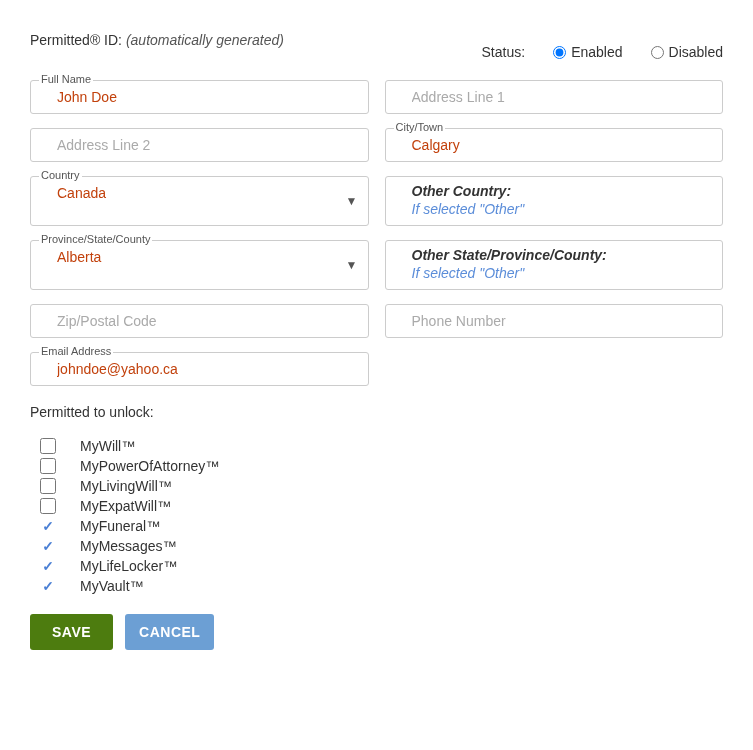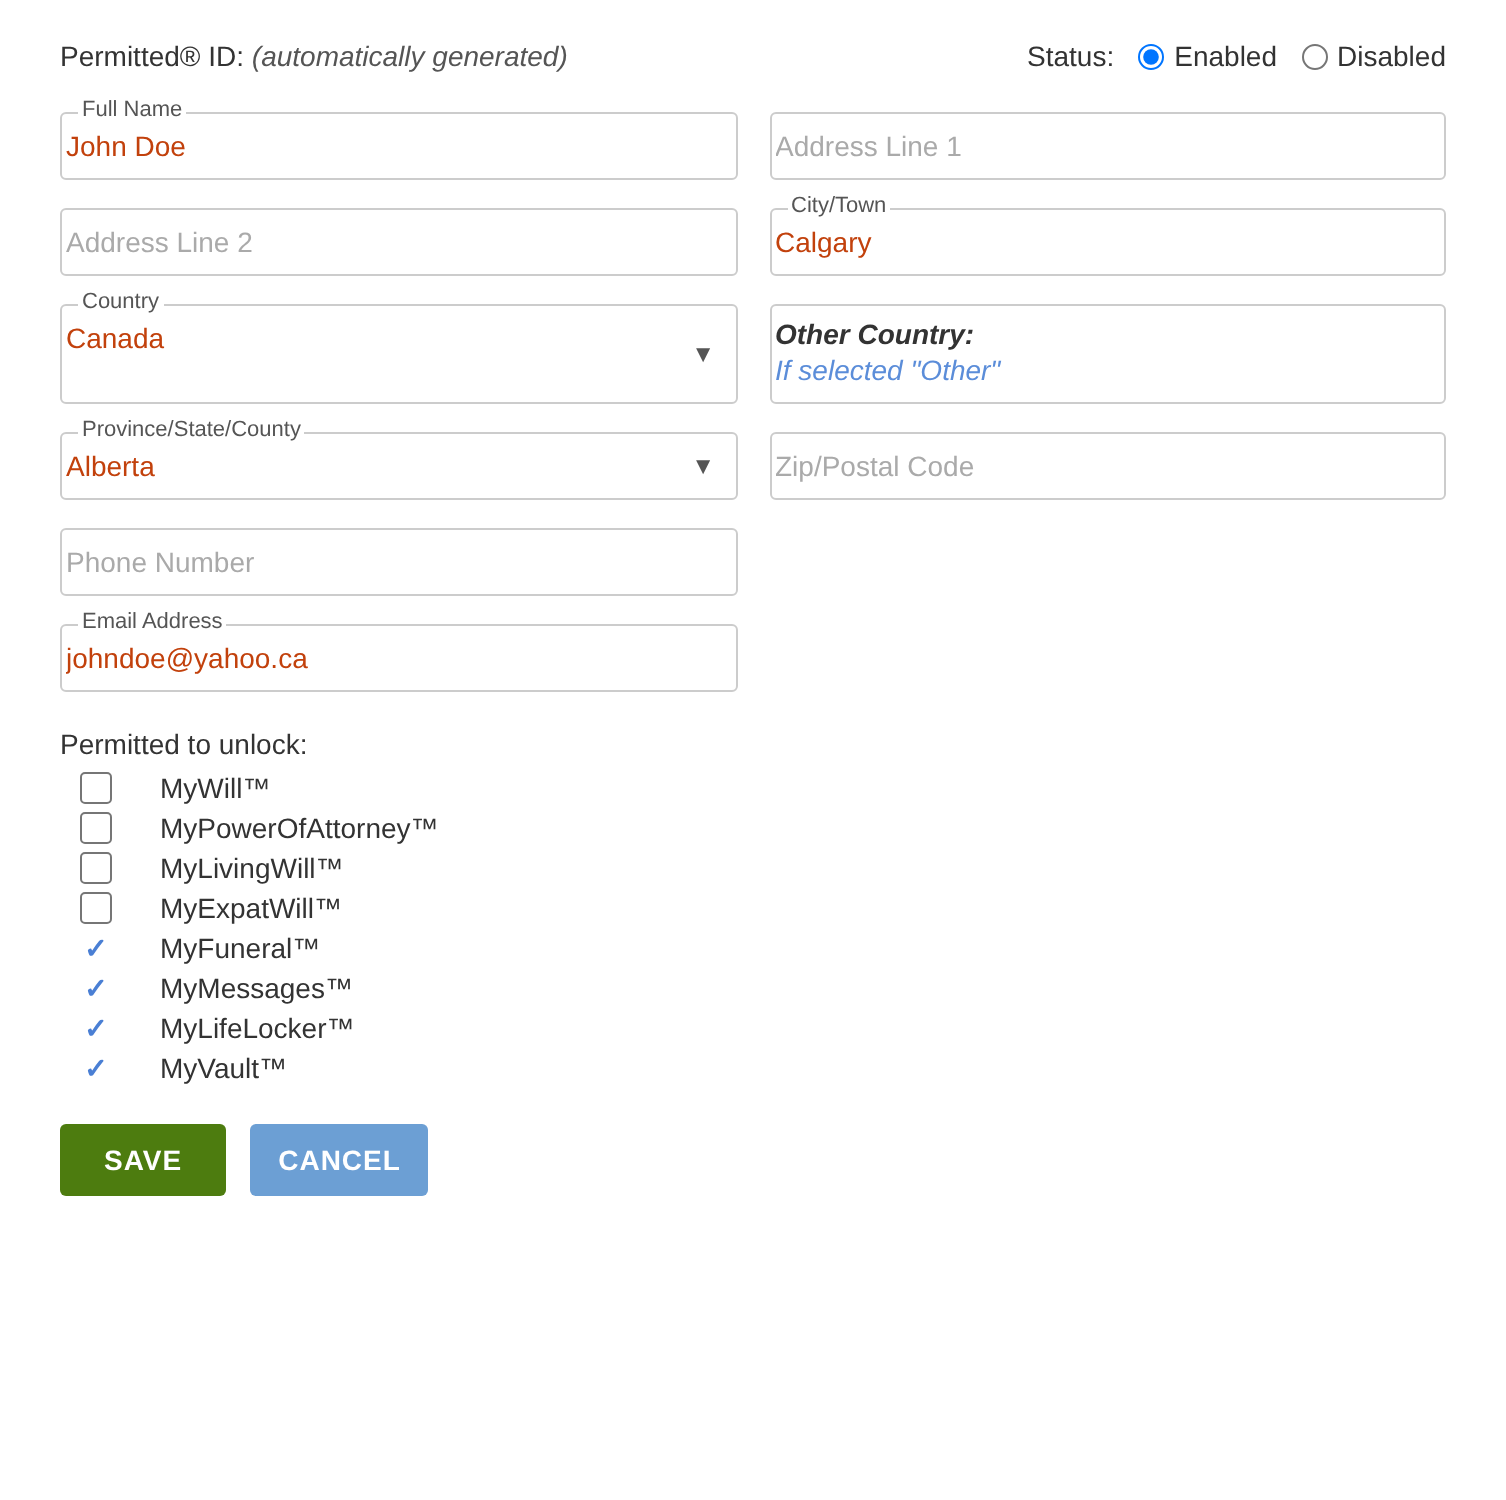--- a/index.html
+++ b/index.html
@@ -22,21 +22,22 @@
       font-size: 14px;
       color: #333;
     }
     .keyholder-id em {
       font-style: italic;
       color: #555;
     }
     .status-row {
       display: flex;
       align-items: center;
-      gap: 12px;
+      gap: 28px;
+      margin-top: 24px;
     }
     .status-label {
       font-size: 14px;
       color: #333;
     }
     .radio-option {
       display: flex;
       align-items: center;
       gap: 5px;
       cursor: pointer;
@@ -46,21 +47,21 @@
     }
     .form-grid {
       display: grid;
       grid-template-columns: 1fr 1fr;
       gap: 14px 16px;
     }
     .field-wrapper {
       position: relative;
       border: 1px solid #ccc;
       border-radius: 3px;
-      padding: 6px 10px 6px 2px;
+      padding: 6px 10px 6px 26px;
       background: #fff;
     }
     .field-wrapper.floating-label .field-label {
       position: absolute;
       top: -8px;
       left: 8px;
       background: #fff;
       font-size: 11px;
       color: #555;
       padding: 0 2px;
@@ -100,21 +101,21 @@
     }
     .field-wrapper input::placeholder {
       color: #aaa;
       font-style: normal;
     }
     .permitted-section {
       margin-top: 18px;
     }
     .permitted-title {
       font-size: 14px;
-      margin-bottom: 6px;
+      margin-bottom: 18px;
     }
     .checkbox-list {
       list-style: none;
       padding: 0;
       margin: 0 0 0 10px;
     }
     .checkbox-list li {
       display: flex;
       align-items: center;
       gap: 24px;
@@ -232,20 +233,24 @@
     <select>
       <option value="Alberta" selected="">Alberta</option>
       <option value="British Columbia">British Columbia</option>
       <option value="Ontario">Ontario</option>
       <option value="Quebec">Quebec</option>
       <option value="Other">Other</option>
     </select>
     <span class="select-arrow">▼</span>
   </div>
 
+  <div class="field-wrapper italic-placeholder">
+    <span class="field-label" style="font-style:italic;font-weight:bold;color:#333;">Other State/Province/County:</span>
+    <input type="text" style="color: rgb(91, 141, 217);" placeholder="If selected &quot;Other&quot;">
+  </div>
 
   <div class="field-wrapper">
     <input type="text" placeholder="Zip/Postal Code" style="">
   </div>
 
   <div class="field-wrapper">
     <input type="text" placeholder="Phone Number" style="">
   </div>
 
   <div class="field-wrapper floating-label" style="grid-column: 1;">

